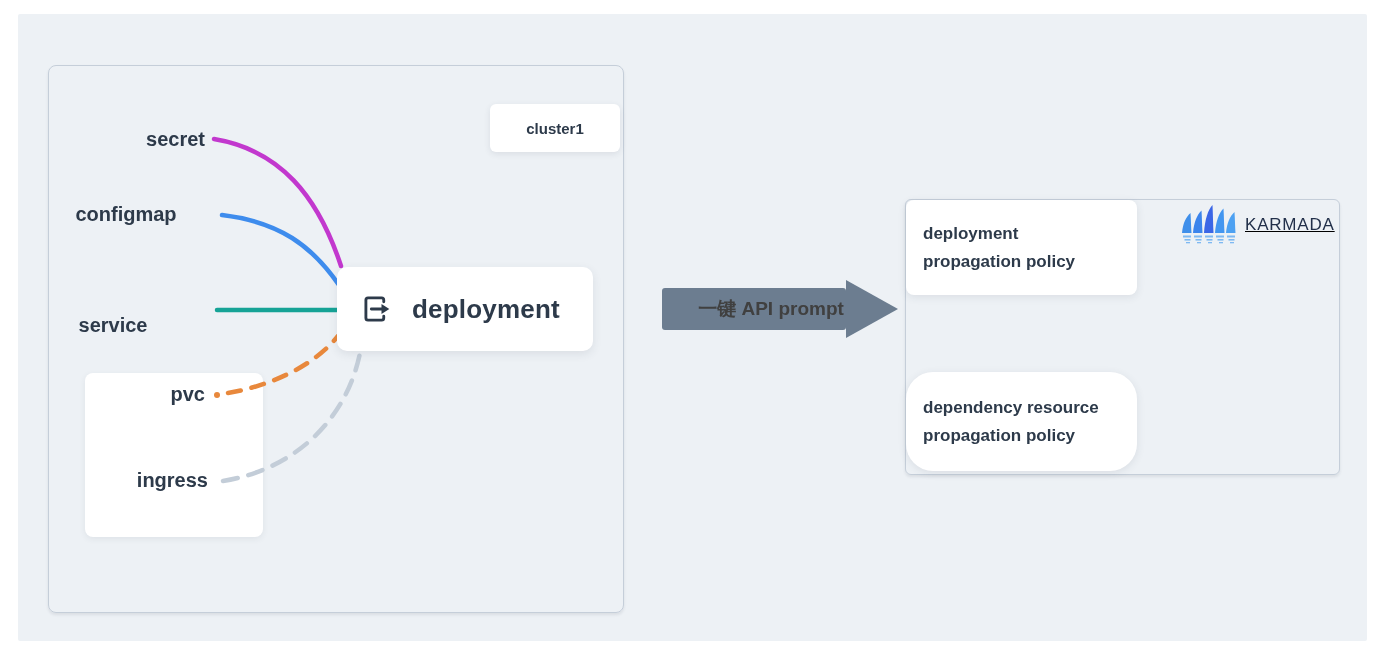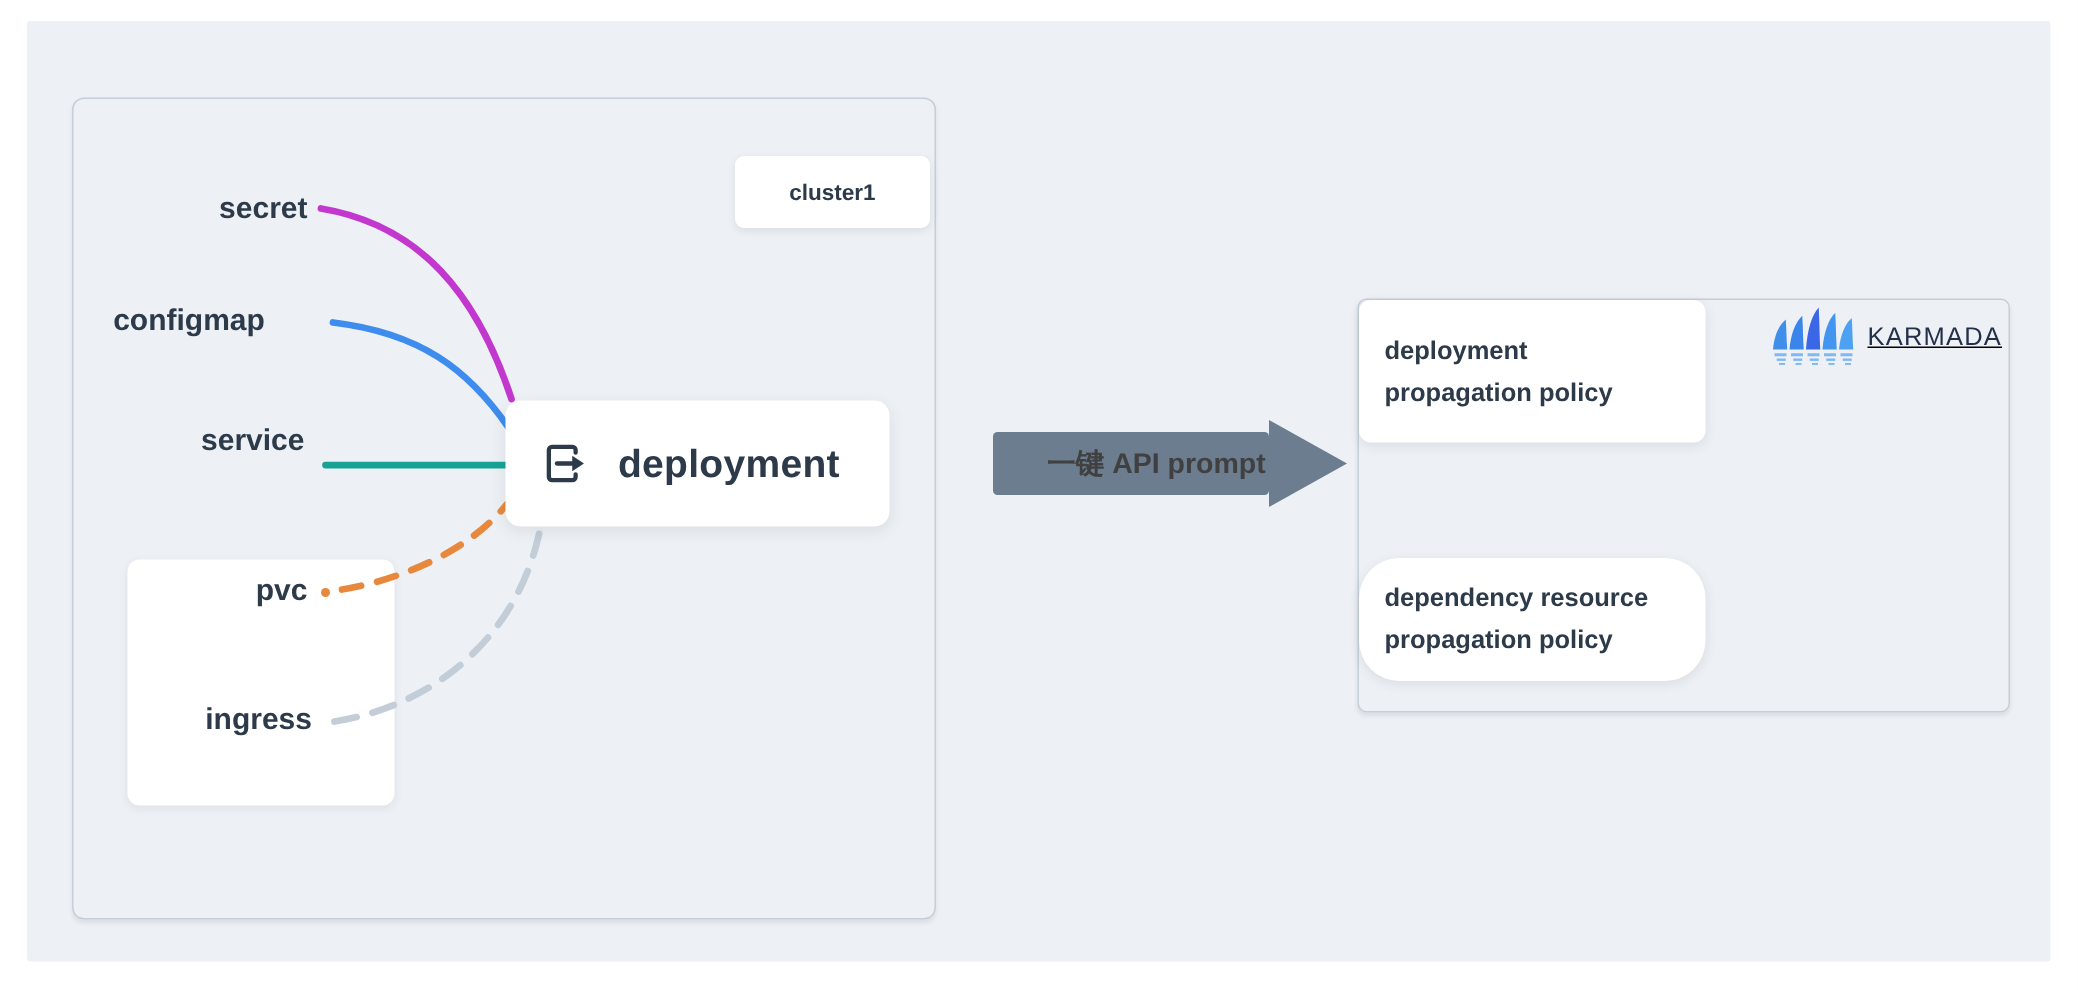--- a/index.html
+++ b/index.html
@@ -18,21 +18,21 @@
   .sub-box{position:absolute;left:85px;top:373px;width:178px;height:164px;background:#ffffff;
     border-radius:8px;box-shadow:0 2px 6px rgba(45,58,74,.08);z-index:1;}
 
   
   .edges{position:absolute;left:0;top:0;width:1385px;height:660px;z-index:2;pointer-events:none;}
 
   
   .res-label{position:absolute;z-index:3;font-size:20px;font-weight:700;color:#2d3a4a;text-align:right;width:180px;}
   .res-secret   {left:25px;  top:128px;}
   .res-configmap{left:36px;  top:203px;text-align:center;}
-  .res-service  {left:23px;  top:283px;}
+  .res-service  {left:23px;  top:314px;text-align:center;}
   .res-pvc      {left:25px;  top:383px;}
   .res-ingress  {left:28px;  top:469px;}
 
   
   .deploy-node{position:absolute;left:337px;top:267px;width:256px;height:84px;background:#ffffff;
     border-radius:10px;box-shadow:0 3px 10px rgba(45,58,74,.10);display:flex;align-items:center;
     padding-left:22px;box-sizing:border-box;gap:17px;z-index:5;}
   .deploy-node .txt{font-size:26px;font-weight:700;color:#2d3a4a;letter-spacing:.2px;}
 
   
@@ -43,21 +43,21 @@
   .arrow-text{position:absolute;left:0;top:8px;width:200px;height:42px;display:flex;align-items:center;
     justify-content:center;padding-left:18px;box-sizing:border-box;color:#404040;font-size:19px;font-weight:700;white-space:nowrap;}
 
   
   .karmada-panel{position:absolute;left:905px;top:199px;width:433px;height:274px;
     border:1.5px solid #c5ced9;border-radius:6px;box-shadow:0 2px 3px rgba(45,58,74,.10);}
   .policy-card{position:absolute;width:231px;background:#ffffff;border-radius:8px;
     box-shadow:0 2px 8px rgba(45,58,74,.10);display:flex;flex-direction:column;justify-content:center;
     padding-left:17px;box-sizing:border-box;z-index:6;font-size:17px;font-weight:700;color:#2d3a4a;line-height:28px;}
   .card-1{left:906px;top:200px;height:95px;}
-  .card-2{left:906px;top:372px;height:82px;border-radius:27px;}
+  .card-2{left:906px;top:372px;height:99px;border-radius:27px;}
 
   .karmada-logo{position:absolute;left:1181px;top:204px;display:flex;align-items:center;gap:6px;z-index:6;text-decoration:underline;}
   .karmada-word{font-size:17px;font-weight:400;color:#22304a;letter-spacing:.8px;}
 </style>
 </head>
 <body>
 
 <div class="stage">
   <div class="canvas"></div>
 

